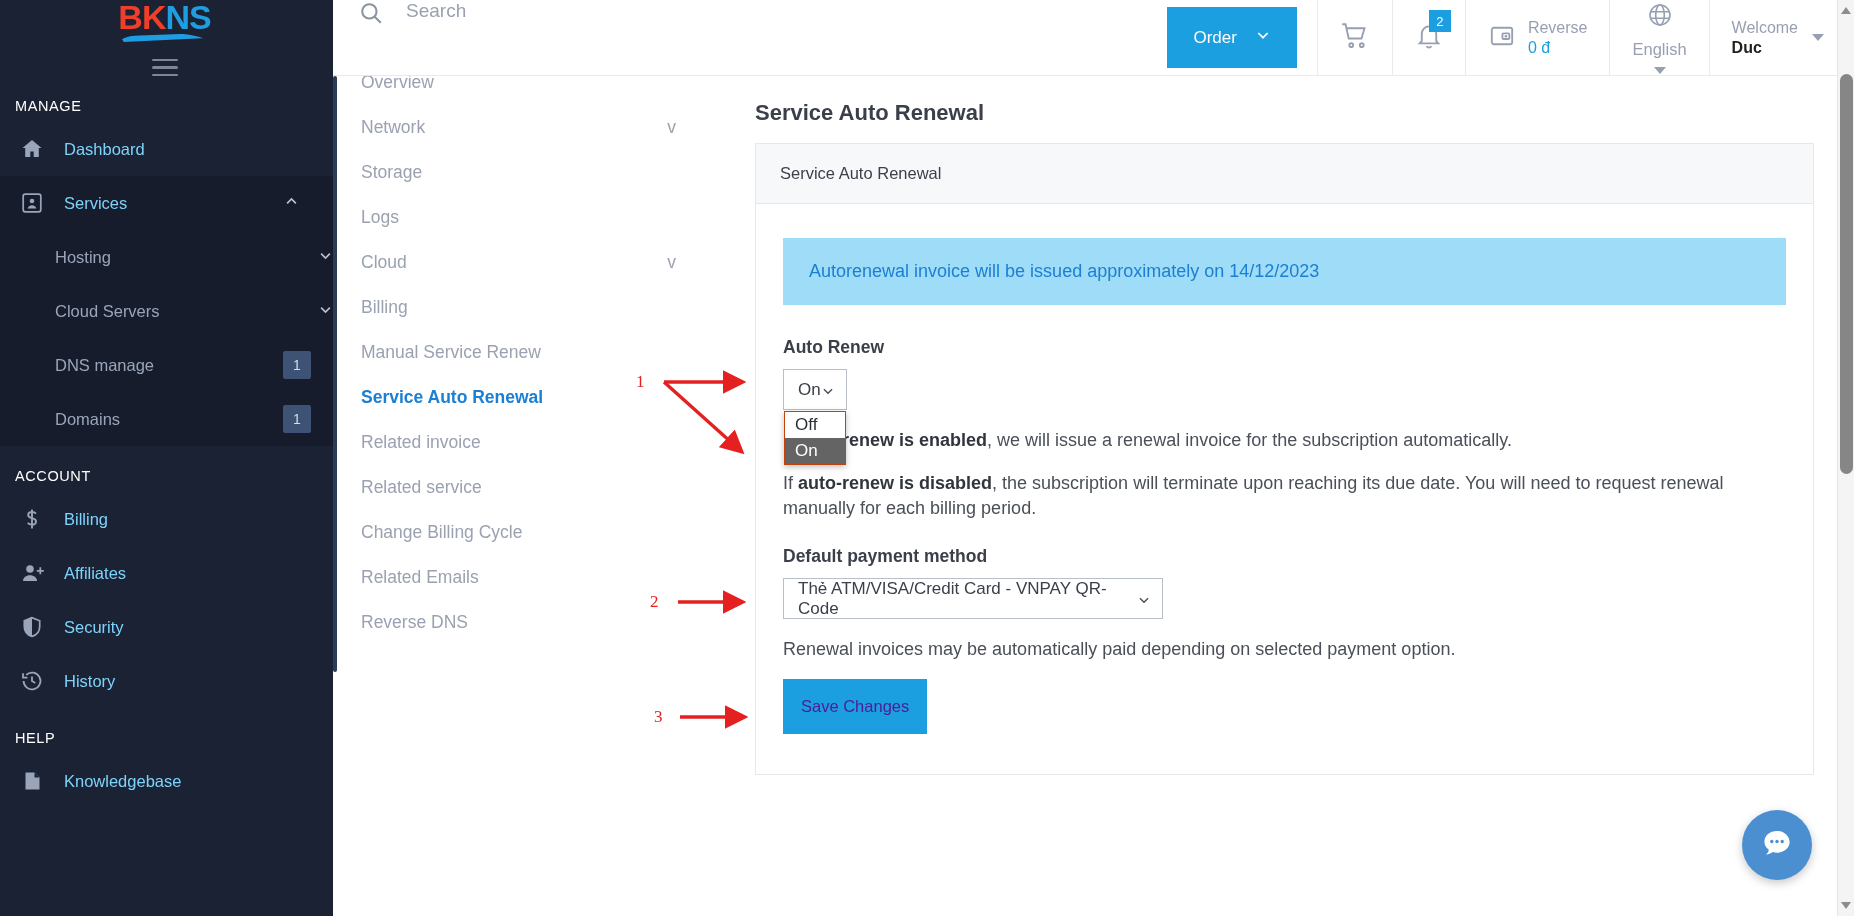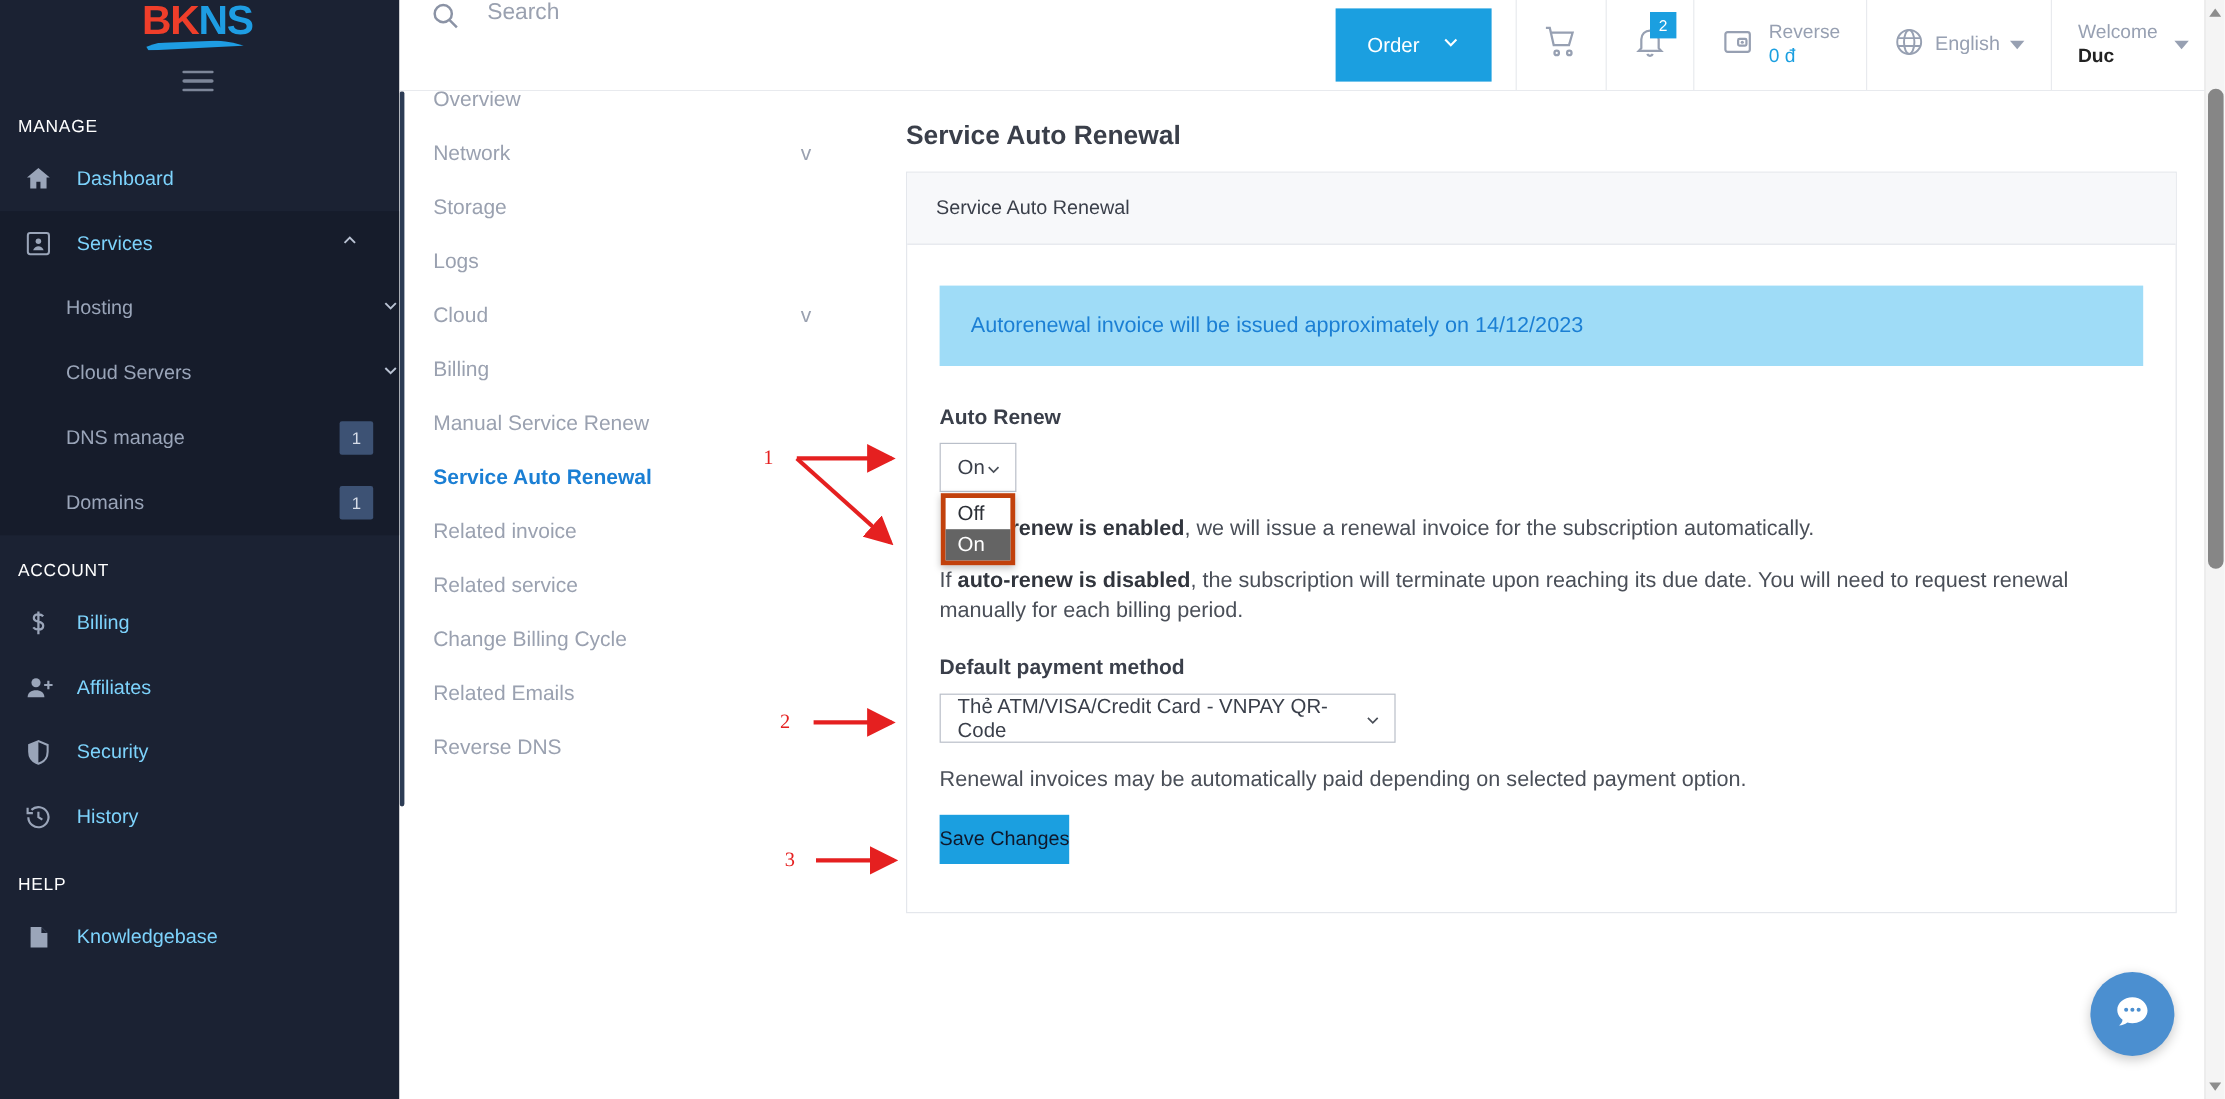--- a/index.html
+++ b/index.html
@@ -98,21 +98,21 @@
   .bell-badge {
     position: absolute; top: 10px; right: 14px;
     background: #1b9fe0; color: #fff; font-size: 13px;
     min-width: 22px; height: 22px; padding: 0 4px;
     display: flex; align-items: center; justify-content: center;
   }
   .bal-wrap { display: flex; align-items: center; gap: 12px; }
   .bal-text { line-height: 1.25; }
   .bal-label { color: #97a0b2; font-size: 16px; }
   .bal-value { color: #1b9fe0; font-size: 16px; }
-  .lang-wrap { display: flex; align-items: center; gap: 8px; color: #97a0b2; font-size: 16.5px; }
+  .lang-wrap { display: flex; align-items: center; gap: 8px; color: #97a0b2; font-size: 16.5px; flex-direction: column; }
   .welcome-wrap { display: flex; align-items: center; gap: 14px; padding-right: 8px;}
   .welcome-text { line-height: 1.25; }
   .w-top { color: #97a0b2; font-size: 16px; }
   .w-name { color: #222; font-size: 16px; font-weight: bold; }
   .caret { width: 0; height: 0; border-left: 6px solid transparent; border-right: 6px solid transparent; border-top: 7px solid #97a0b2; }
 
   
   .body-row { flex: 1; display: flex; min-height: 0; position: relative; }
 
   
@@ -153,30 +153,30 @@
   .sel-box {
     border: 1px solid #b9bfc9; background: #fff; height: 41px;
     display: flex; align-items: center; justify-content: space-between;
     padding: 0 11px 0 14px; font-size: 17px; color: #3a3f4a;
     cursor: pointer; position: relative; z-index: 5;
   }
   .sel-small { width: 64px; }
   .sel-wide { width: 380px; }
   .sel-caret { width: 14px; height: 14px; color: #555; }
   .dropdown-open {
-    position: absolute; background: #fff; border: 4px solid #c2410c;
+    position: absolute; background: #fff; border: 1px solid #c2410c;
     box-shadow: 0 2px 6px rgba(0,0,0,.25); z-index: 40; width: 62px;
   }
   .dd-opt { padding: 3px 10px; font-size: 17px; color: #2b2f36; cursor: pointer; }
   .dd-opt.sel { background: #646464; color: #fff; }
   .para { font-size: 18px; color: #4a4f58; line-height: 1.38; margin: 18px 0 0 0; }
   .para b { color: #31353d; }
   .save-btn {
-    background: #1b9fe0; color: #0f172a; border: none;
-    height: 41px; padding: 0 0; font-size: 16.5px; cursor: pointer;
+    background: #1b9fe0; color: #4c1d95; border: none;
+    height: 55px; padding: 0 18px; font-size: 16.5px; cursor: pointer;
     font-family: "Liberation Sans", sans-serif; margin-top: 17px;
   }
 
   
   .anno-num {
     position: absolute; color: #e52020; font-size: 17px;
     font-family: "Liberation Serif", serif; z-index: 60;
   }
   .anno-svg { position: absolute; left: 0; top: 0; width: 1854px; height: 916px; pointer-events: none; z-index: 55; }
 

